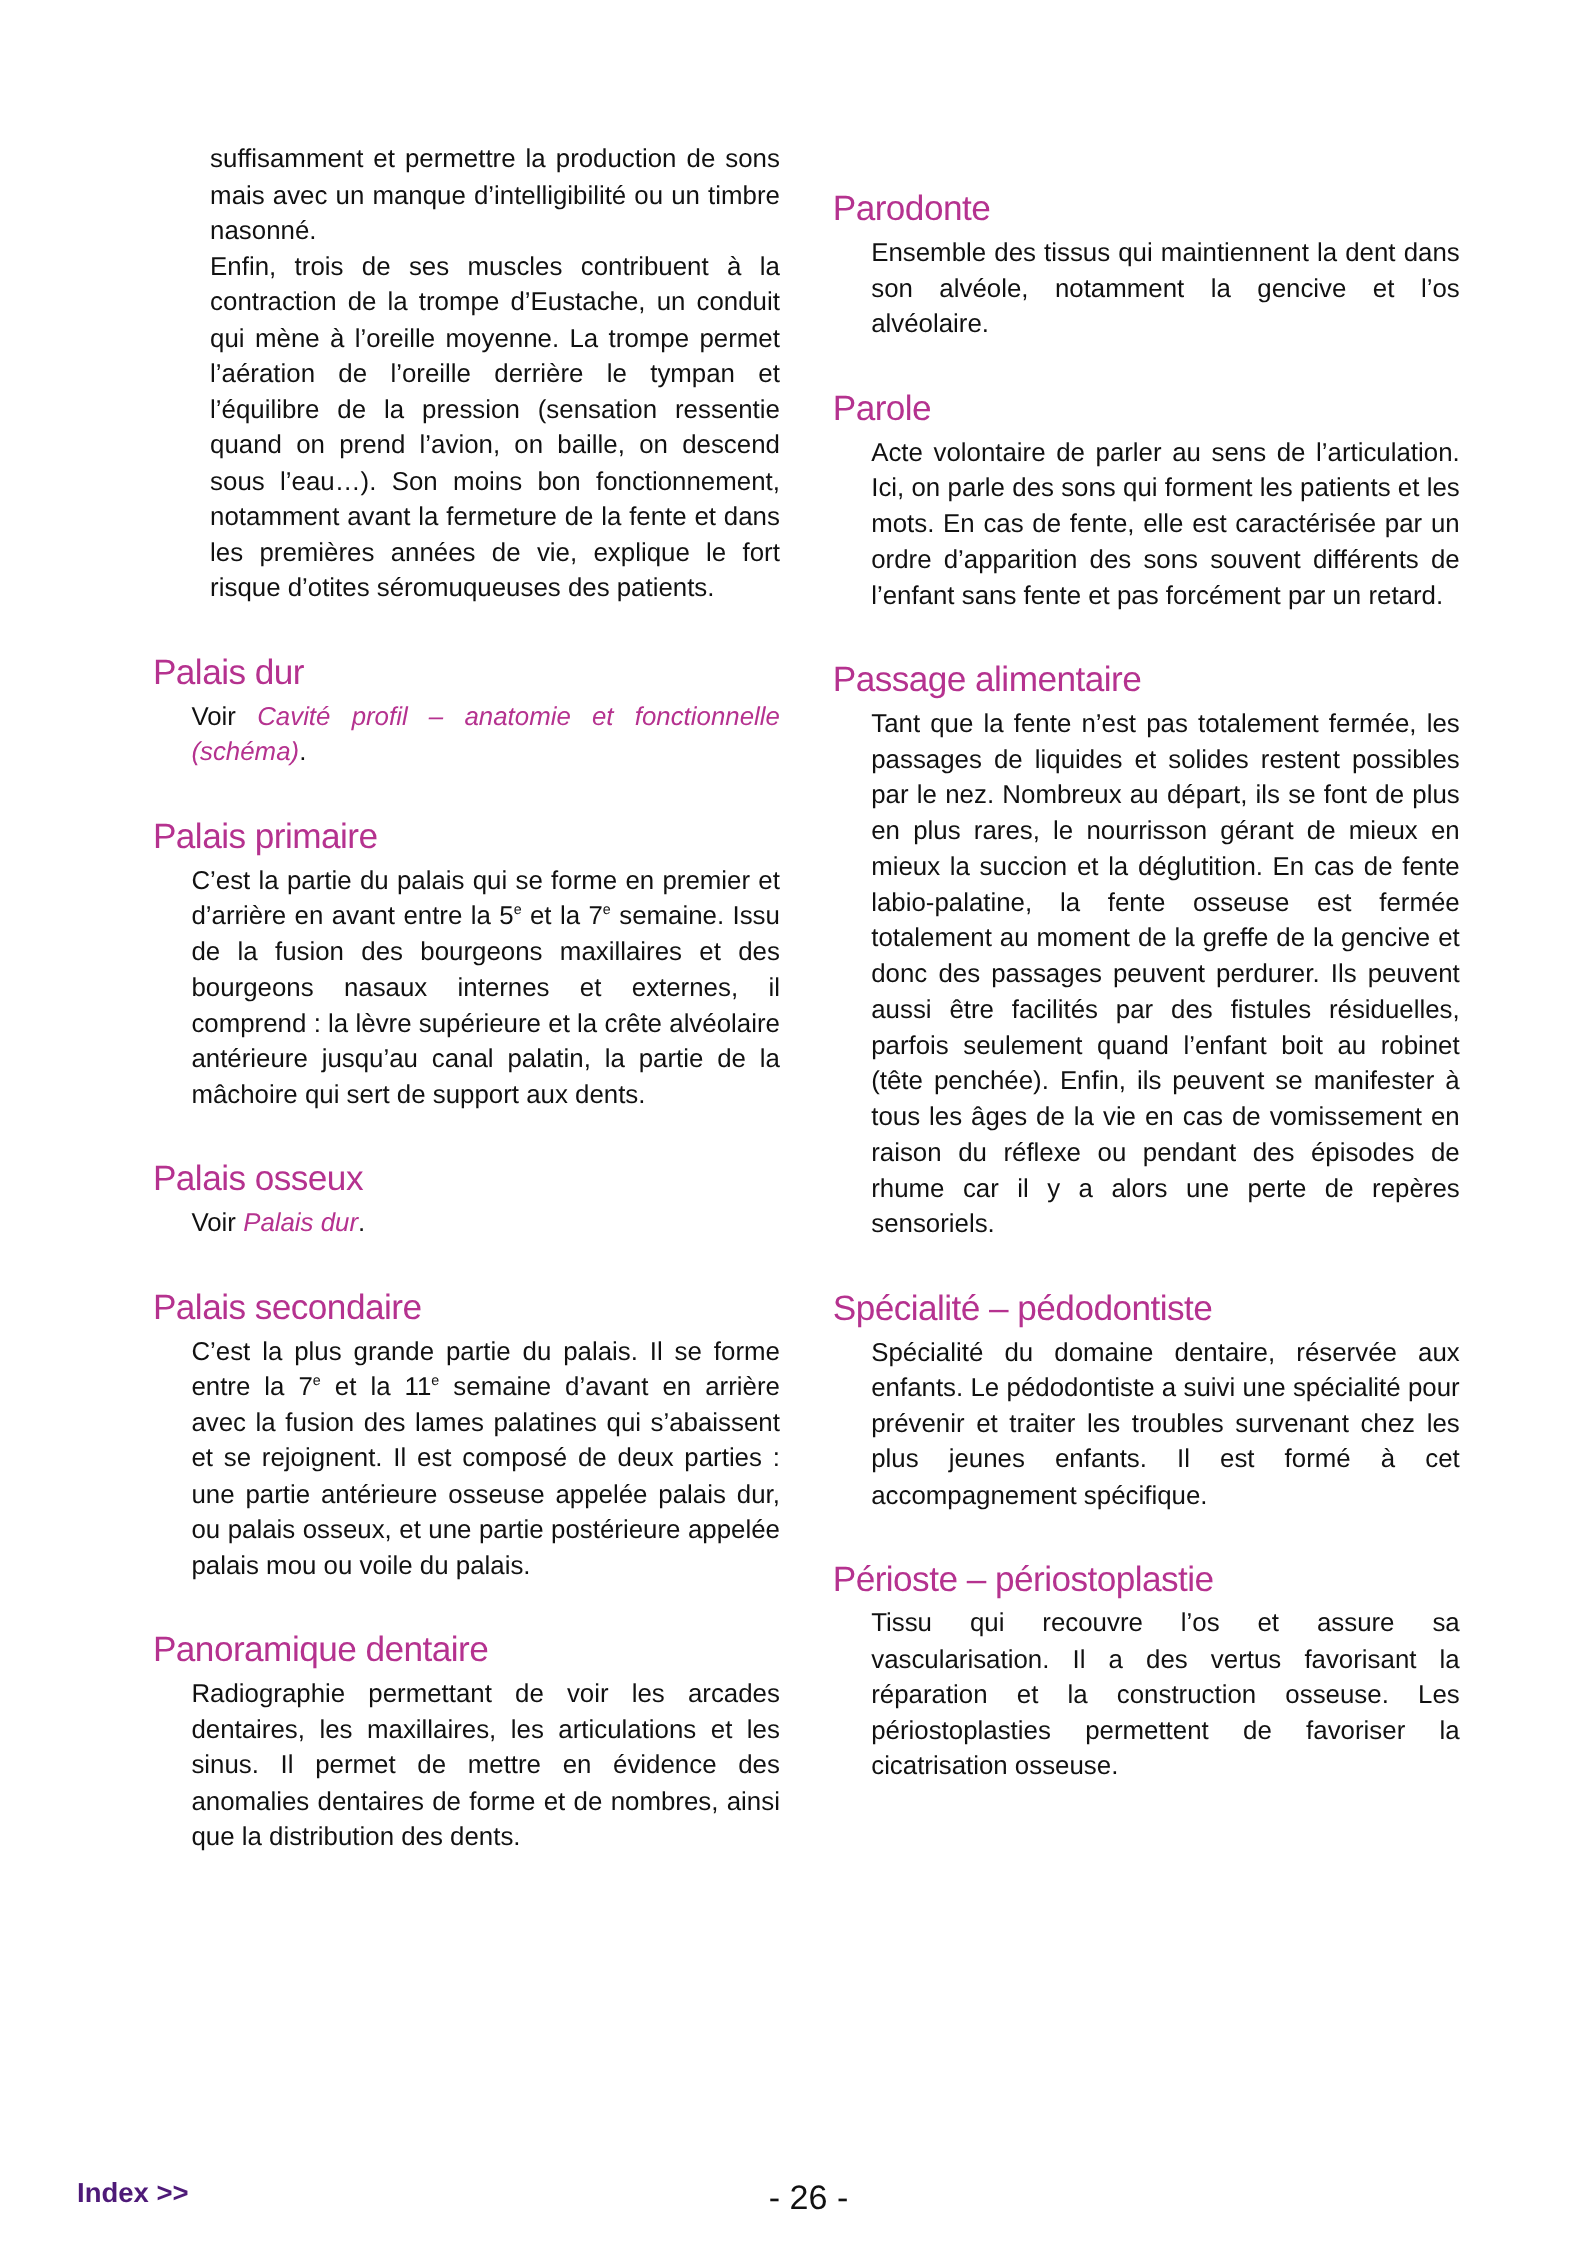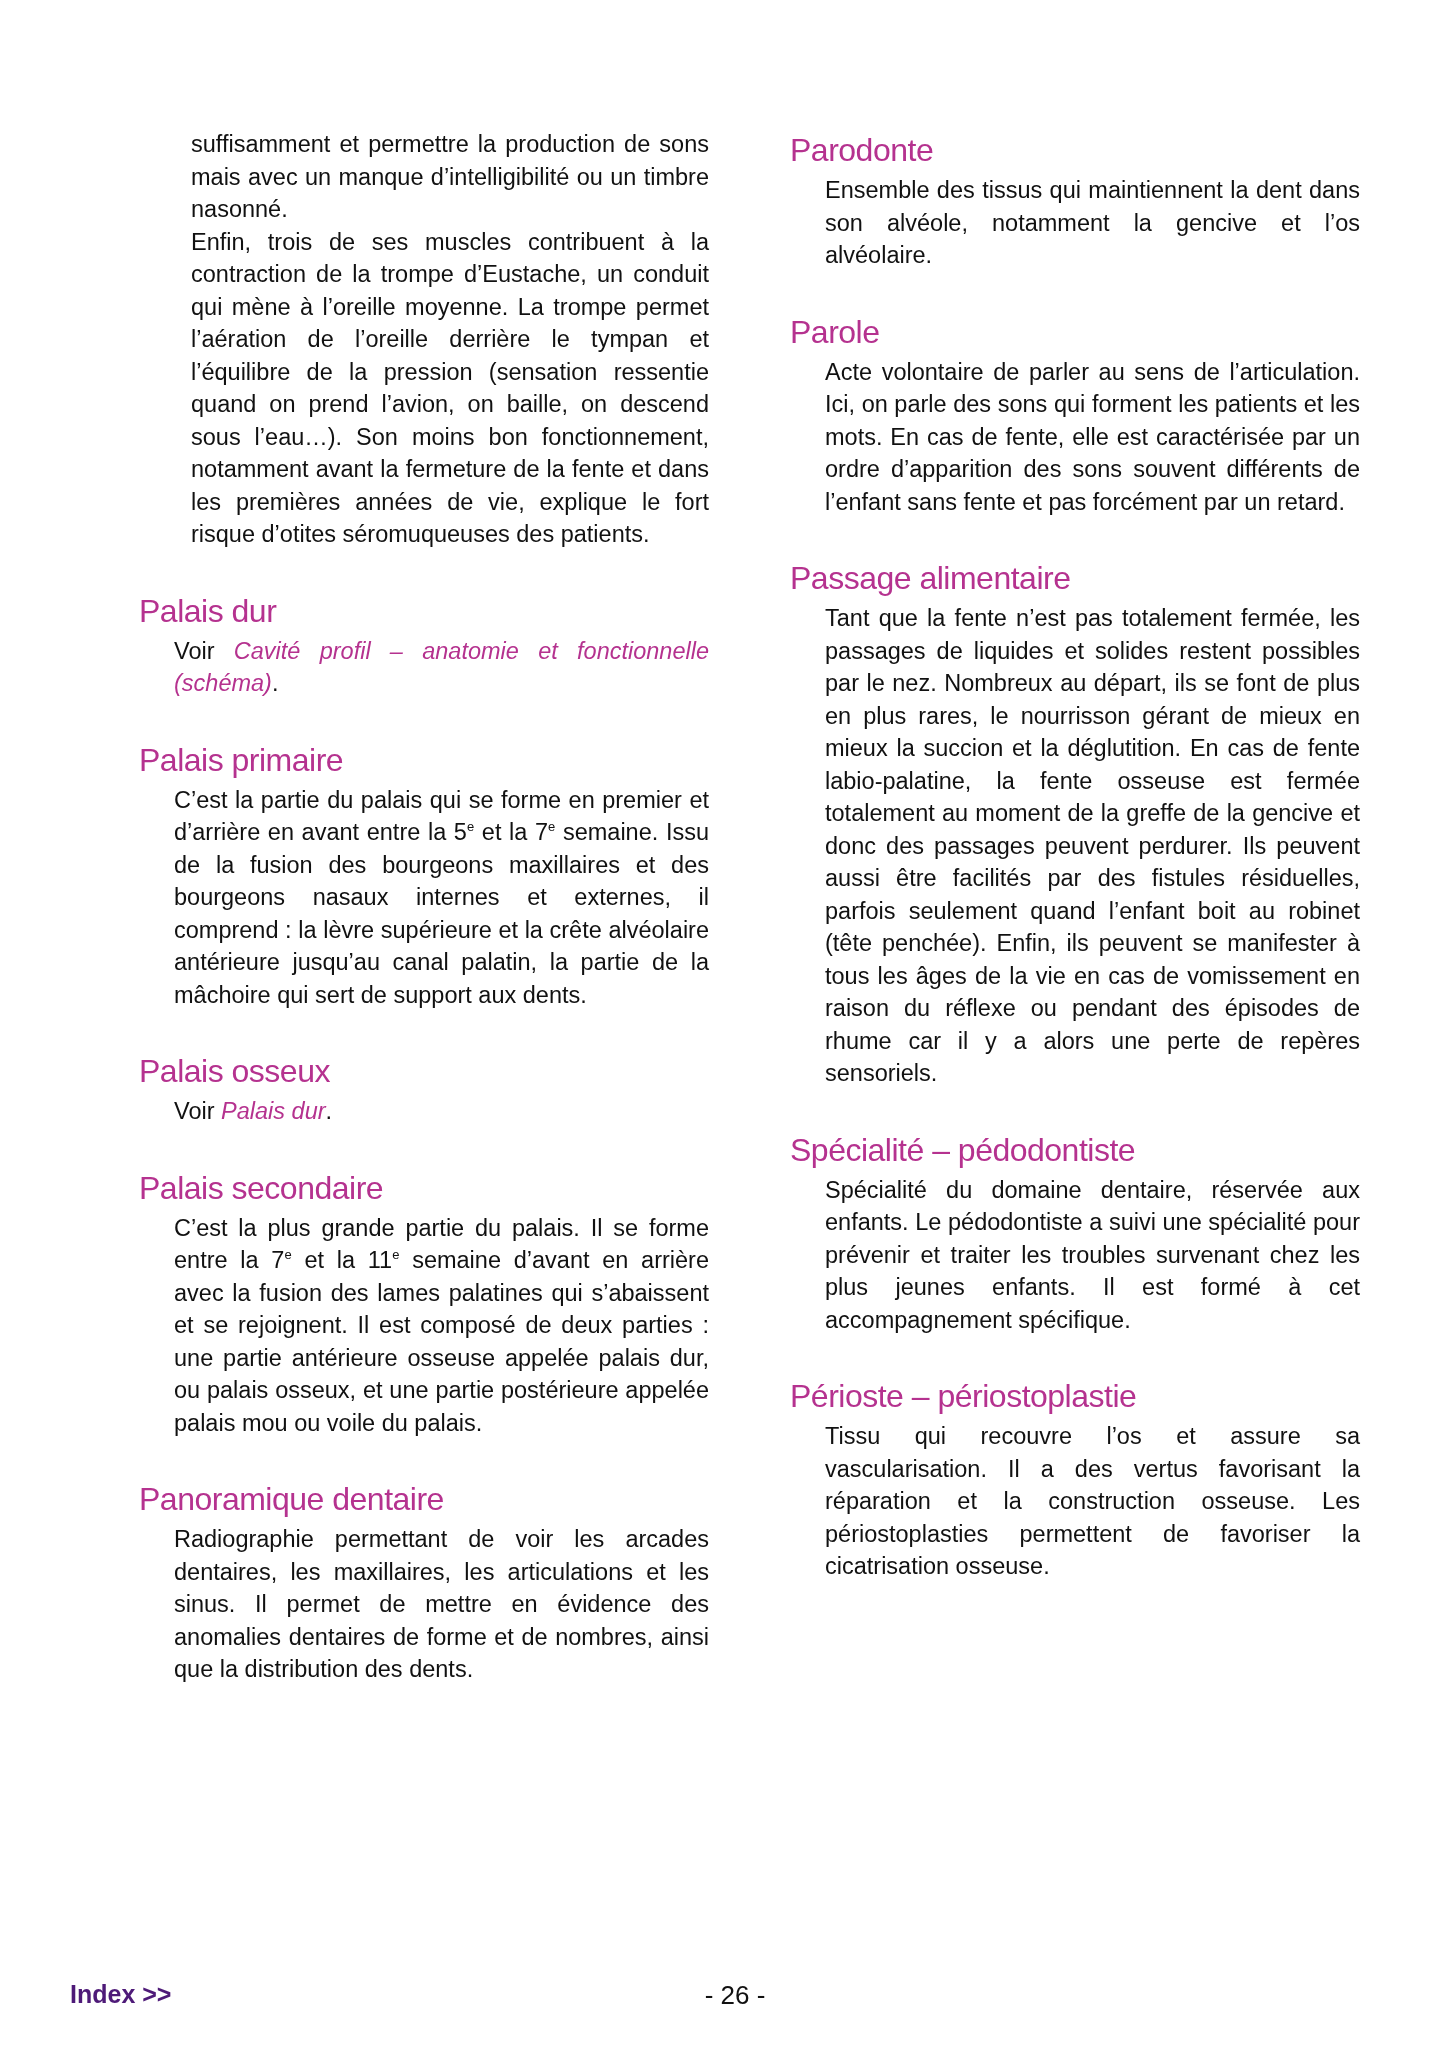--- a/index.html
+++ b/index.html
@@ -1,35 +1,35 @@
 <!DOCTYPE html>
 <html><head>
 <meta charset="utf-8">
 <style>
   html, body { margin: 0; padding: 0; background: #ffffff; }
   body { width: 1448px; height: 2048px; position: relative; overflow: hidden;
          font-family: "Liberation Sans", sans-serif; color: #111111; }
   .col { position: absolute; top: 128px; width: 570px; }
   #col-left { left: 139px; }
-  #col-right { left: 790px; }
+  #col-right { left: 757px; margin-top: 39px; }
   .entry { margin: 0; }
   .term { font-family: "Liberation Sans", sans-serif; font-weight: 300;
           font-size: 32px; line-height: 40px; color: #b5328f; margin: 0 0 4px 0;
           letter-spacing: -0.5px; }
   .def { margin: 0 0 0 35px; font-size: 23.5px; line-height: 32.5px;
          text-align: justify; hyphens: manual; }
   .def p { margin: 0; }
   .ref-link { color: #b5328f; font-style: italic; cursor: pointer; }
   .voir { color: #111111; }
   .cont { margin-left: 35px; }
   .gap { height: 40px; }
   sup { font-size: 13px; line-height: 0; vertical-align: 9px; }
   #footer-index { position: absolute; left: 70px; top: 1980px; font-size: 25px;
                   font-weight: bold; color: #4e1a78; cursor: pointer; }
-  #footer-page { position: absolute; left: 690px; top: 1980px; font-size: 26px;
+  #footer-page { position: absolute; left: 690px; top: 1980px; font-size: 31px;
                  color: #111111; width: 90px; text-align: center; }
 </style>
 </head>
 <body>
 
 <div id="col-left" class="col">
   <div class="def cont" style="margin-left:52px;">
     <p>suffisamment et permettre la production de sons mais avec un manque d’intelligibilité ou un timbre nasonné.</p>
     <p>Enfin, trois de ses muscles contribuent à la contraction de la trompe d’Eustache, un conduit qui mène à l’oreille moyenne. La trompe permet l’aération de l’oreille derrière le tympan et l’équilibre de la pression (sensation ressentie quand on prend l’avion, on baille, on descend sous l’eau…). Son moins bon fonctionnement, notamment avant la fermeture de la fente et dans les premières années de vie, explique le fort risque d’otites séromuqueuses des patients.</p>
   </div>

